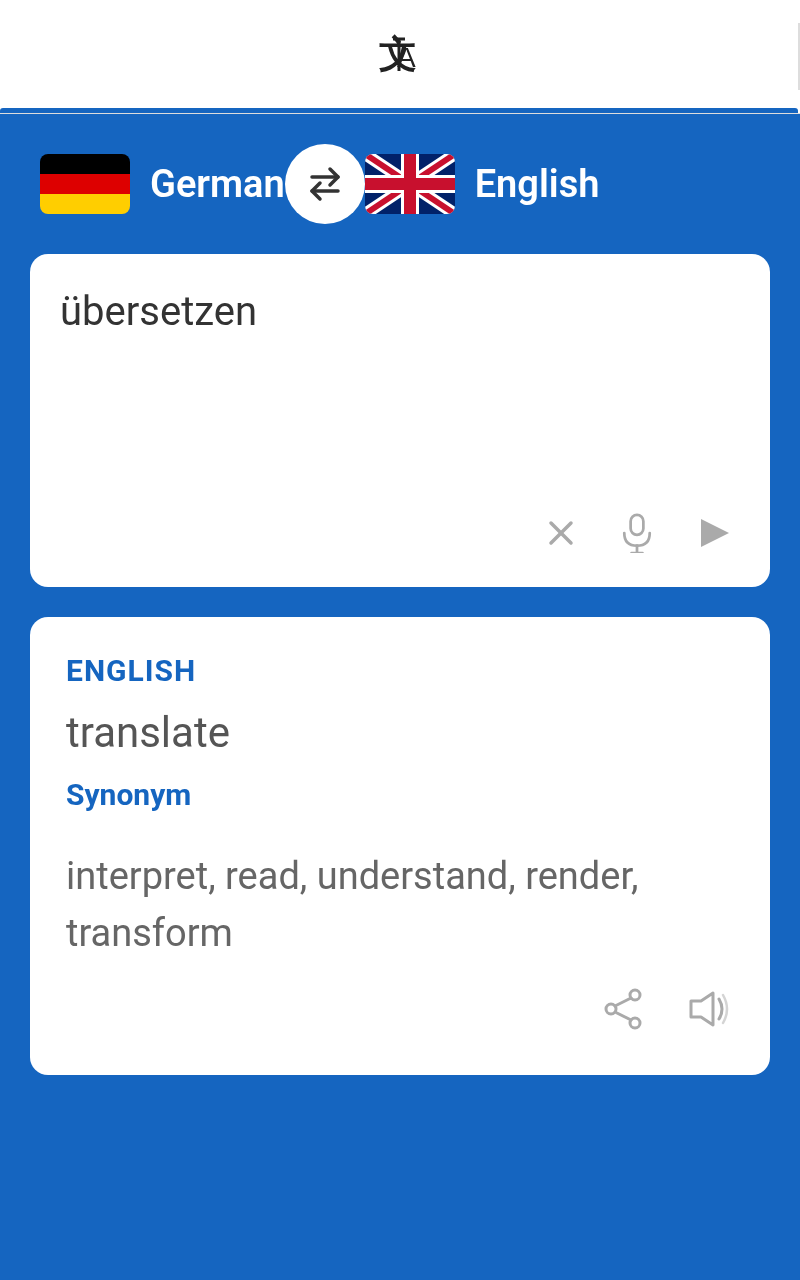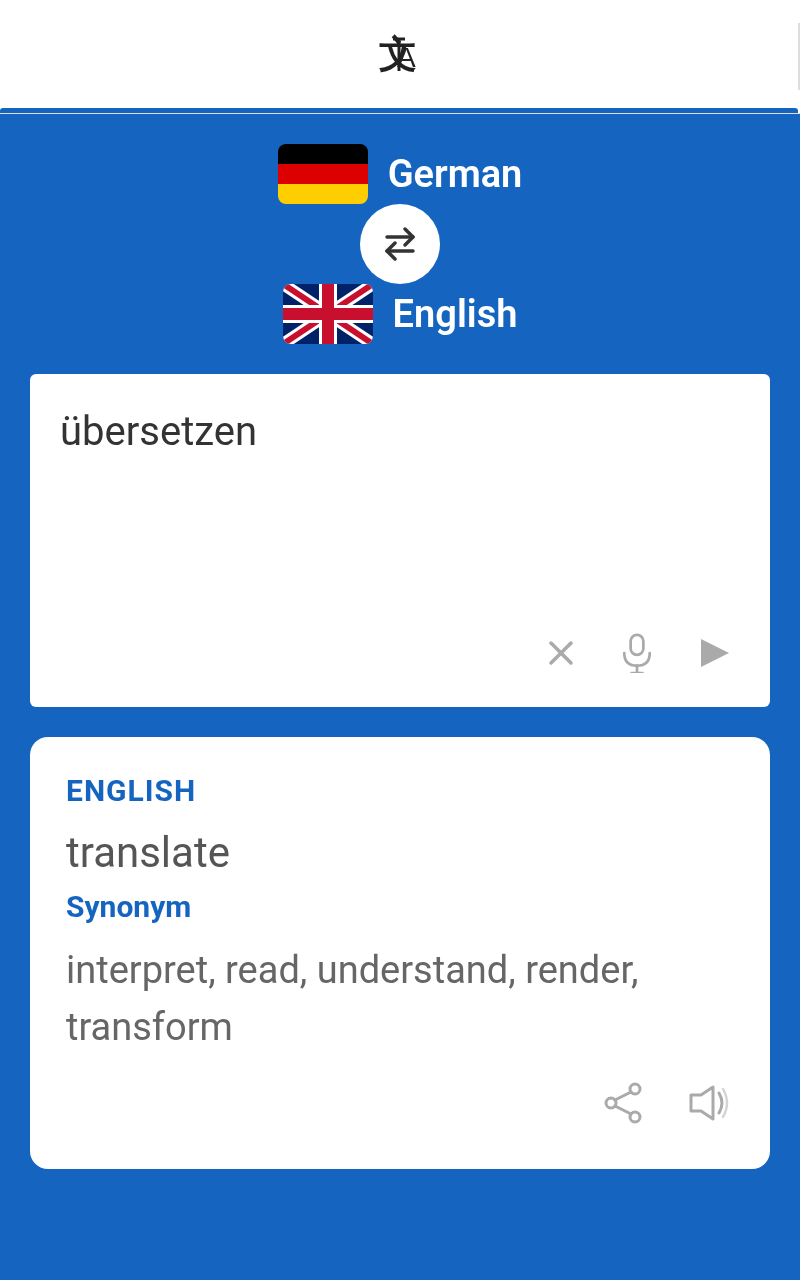--- a/index.html
+++ b/index.html
@@ -56,24 +56,22 @@
     .main-content {
       background: #1565C0;
       padding: 30px 20px 20px;
       min-height: 1166px;
     }
 
     
     .language-row {
       display: flex;
       align-items: center;
-      justify-content: space-between;
       padding: 0 20px;
       margin-bottom: 30px;
-      flex-direction: column;
     }
     .lang-option {
       display: flex;
       align-items: center;
       gap: 20px;
       cursor: pointer;
     }
     .flag {
       width: 90px;
       height: 60px;
@@ -113,21 +111,21 @@
       cursor: pointer;
       flex-shrink: 0;
       font-size: 36px;
       color: #333;
       font-weight: bold;
     }
 
     
     .input-box {
       background: #fff;
-      border-radius: 6px;
+      border-radius: 18px;
       padding: 30px 30px 20px;
       margin: 0 10px 30px;
       min-height: 330px;
       position: relative;
     }
     .input-text {
       font-size: 40px;
       color: #333;
       line-height: 1.4;
       width: 100%;
@@ -168,28 +166,28 @@
     .result-lang-label {
       font-size: 30px;
       font-weight: 700;
       color: #1565C0;
       margin-bottom: 20px;
       letter-spacing: 1px;
     }
     .result-translation {
       font-size: 42px;
       color: #555;
-      margin-bottom: 12px;
+      margin-bottom: 20px;
       font-weight: 400;
     }
     .result-synonym-label {
       font-size: 30px;
       font-weight: 700;
       color: #1565C0;
-      margin-bottom: 18px;
+      margin-bottom: 36px;
     }
     .result-synonyms {
       font-size: 38px;
       color: #666;
       line-height: 1.5;
       margin-bottom: 20px;
     }
     .result-actions {
       display: flex;
       justify-content: flex-end;

